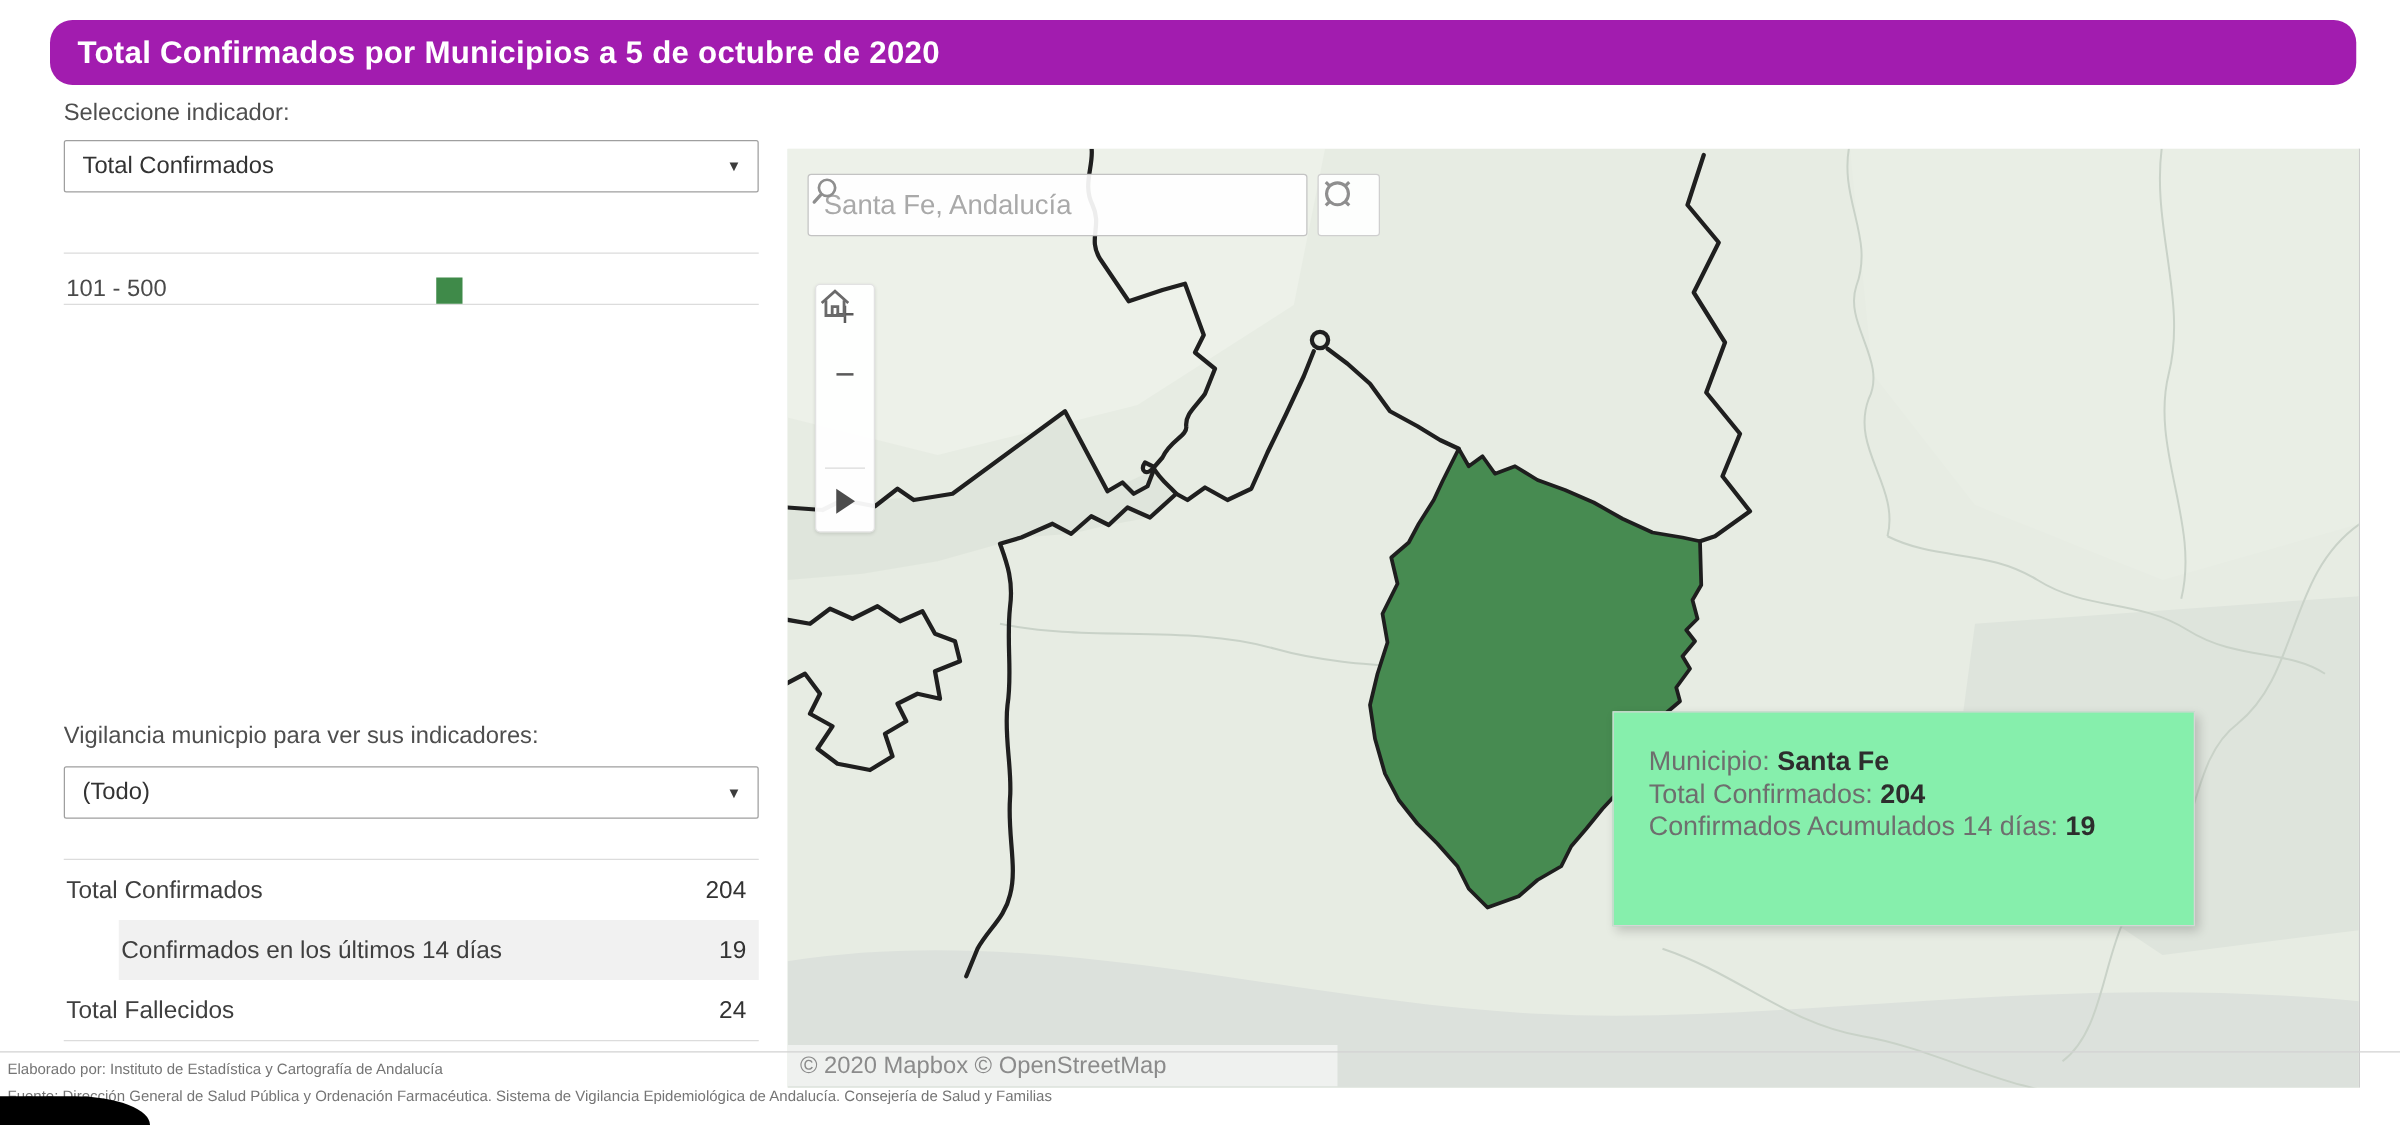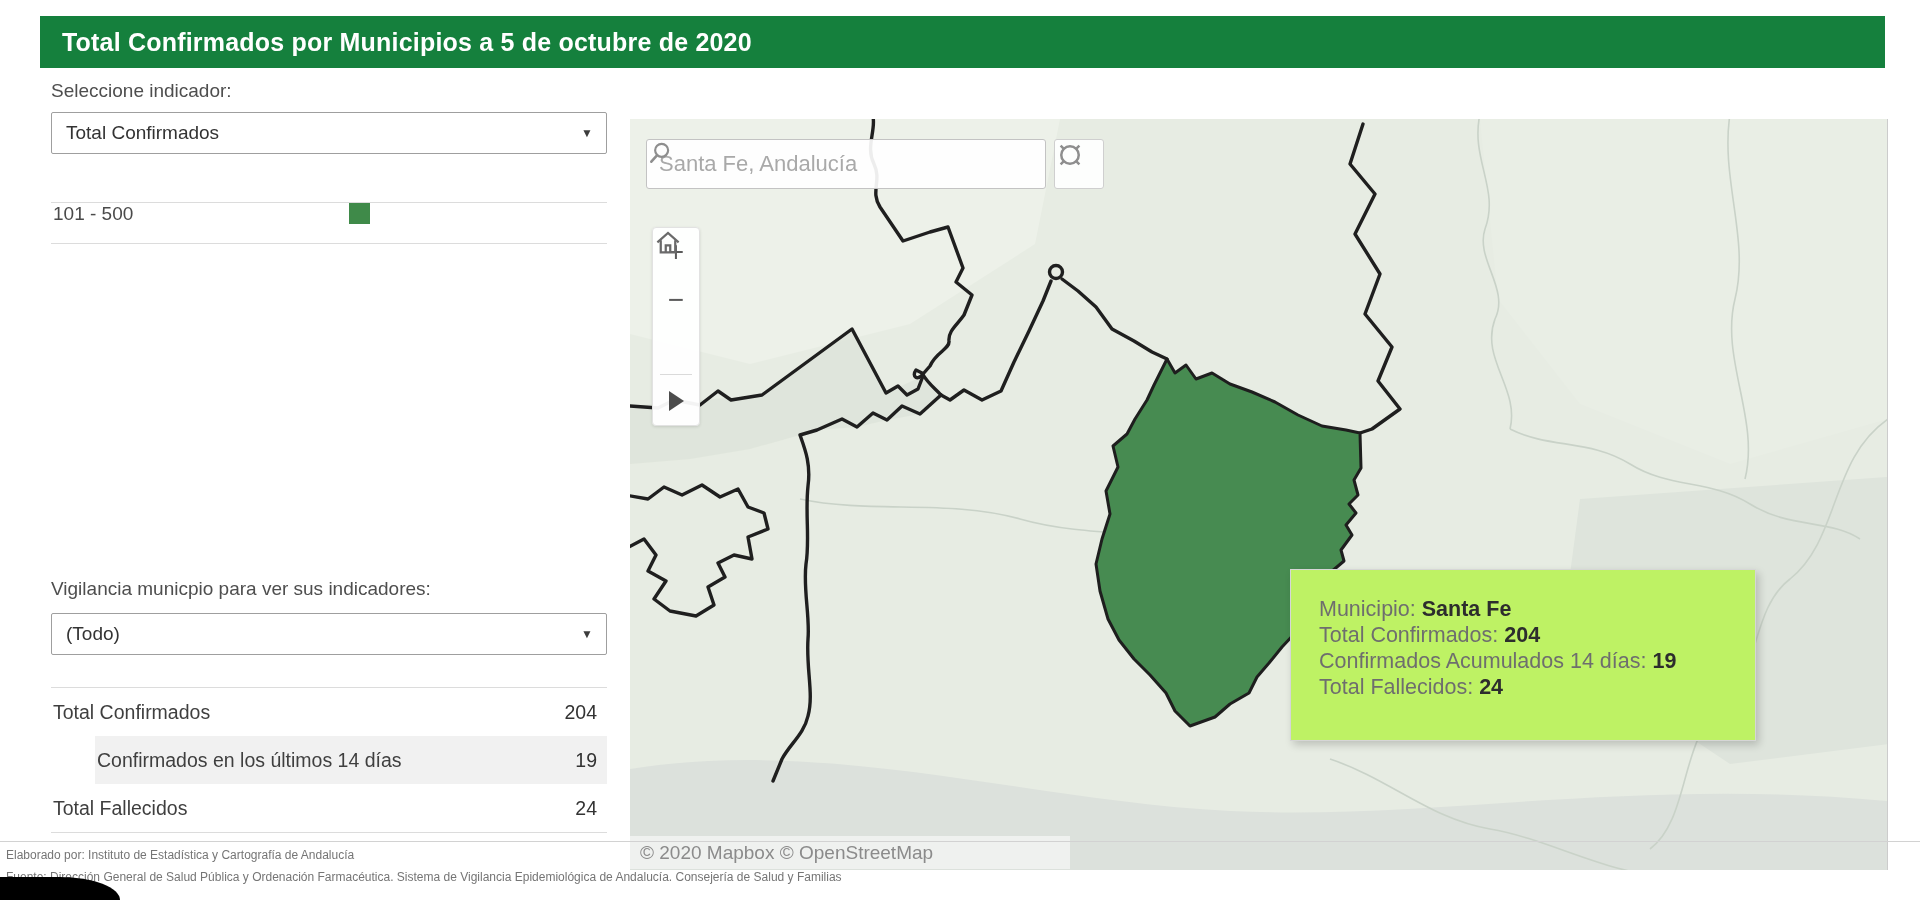--- a/index.html
+++ b/index.html
@@ -16,21 +16,21 @@
   #sidebar { left:40px; top:68px; width:577px; height:770px; }
   .side-label { position:absolute; left:11px; font-size:19px; color:#4e4e4e; }
   .dropdown { position:absolute; left:11px; width:556px; height:42px;
               border:1px solid #9f9f9f; border-radius:2px; background:#fff;
               font-size:19px; color:#333; line-height:40px; padding:0 34px 0 14px;
               cursor:pointer; }
   .dropdown .caret { position:absolute; right:13px; top:0; font-size:12px; color:#3c3c3c;
                      line-height:40px; }
   #legend-row { position:absolute; left:11px; top:134px; width:556px; height:42px;
                 border-top:1px solid #dcdcdc; border-bottom:1px solid #dcdcdc;
-                display:flex; align-items:flex-start; font-size:19px; color:#4a4a4a; }
+                display:flex; align-items:flex-end; font-size:19px; color:#4a4a4a; }
   #legend-row .range { padding-left:2px; }
   #legend-swatch { position:absolute; left:298px; width:21px; height:21px; background:#3f8a49; }
   #side-table { position:absolute; left:11px; top:619px; width:556px;
                 border-top:1px solid #dcdcdc; border-bottom:1px solid #dcdcdc; }
   .trow { height:48px; display:flex; align-items:center; justify-content:space-between;
           font-size:19.5px; color:#3f3f3f; padding:0 10px 0 2px; }
   .trow.banded { background:#f1f1f1;margin-left:44px; }
   .trow .val { color:#333; }
 
   
@@ -54,37 +54,37 @@
   .tool-btn { width:46px; height:48px; display:flex; align-items:center; justify-content:center;
               color:#5a5a5a; font-size:28px; cursor:pointer; }
   .tool-divider { height:1px; background:#dadada; margin:2px 7px; }
   .play-tri { width:0; height:0; border-top:10px solid transparent; border-bottom:10px solid transparent;
               border-left:15px solid #4c4c4c; }
 
   #attribution { left:0; top:717px; height:33px; width:440px;
                  background:rgba(255,255,255,0.55); color:#8b8b8b; font-size:19px;
                  line-height:33px; padding-left:10px; }
 
-  #tooltip { left:660px; top:450px; width:466px; height:172px; background:#bef264;
+  #tooltip { left:660px; top:450px; width:466px; height:172px; background:#86efac;
              border:1px solid #d6d6d6; box-shadow:3px 4px 8px rgba(0,0,0,.18);
              padding:26px 16px 0 28px; }
   .tt-line { font-size:21.5px; color:#6e6e6e; line-height:26px; }
   .tt-line b { color:#2d2d2d; }
 
   
   #page-divider { left:0; top:841px; width:1920px; height:1px; background:#d2d2d2; }
   #footer { left:6px; top:845px; font-size:12px; color:#757575; line-height:21.5px; }
 
   #corner-wedge { left:0; top:877px; width:120px; height:23px; background:#000;
                   border-top-right-radius:120px 46px; }
 </style>
 </head>
 <body>
 
-<div id="titlebar" class="abs" style="background: #15803d;">Total Confirmados por Municipios a 5 de octubre de 2020</div>
+<div id="titlebar" class="abs" style="background: #a21caf; border-radius: 18px;">Total Confirmados por Municipios a 5 de octubre de 2020</div>
 
 <div id="sidebar" class="abs">
   <div class="side-label" style="top:12px">Seleccione indicador:</div>
 
   <div class="dropdown" style="top:44px">
     <span>Total Confirmados</span>
     <span class="caret">▼</span>
   </div>
 
   <div id="legend-row">
@@ -184,21 +184,20 @@
       <span class="play-tri"></span>
     </div>
   </div>
 
   <div id="attribution" class="abs">© 2020 Mapbox  © OpenStreetMap</div>
 
   <div id="tooltip" class="abs">
     <div class="tt-line"><span>Municipio: </span><b>Santa Fe</b></div>
     <div class="tt-line"><span>Total Confirmados: </span><b>204</b></div>
     <div class="tt-line"><span>Confirmados Acumulados 14 días: </span><b>19</b></div>
-    <div class="tt-line"><span>Total Fallecidos: </span><b>24</b></div>
   </div>
 </div>
 
 <div id="page-divider" class="abs"></div>
 <div id="footer" class="abs">
   <div>Elaborado por: Instituto de Estadística y Cartografía de Andalucía</div>
   <div>Fuente: Dirección General de Salud Pública y Ordenación Farmacéutica. Sistema de Vigilancia Epidemiológica de Andalucía. Consejería de Salud y Familias</div>
 </div>
 <div id="corner-wedge" class="abs"></div>
 

